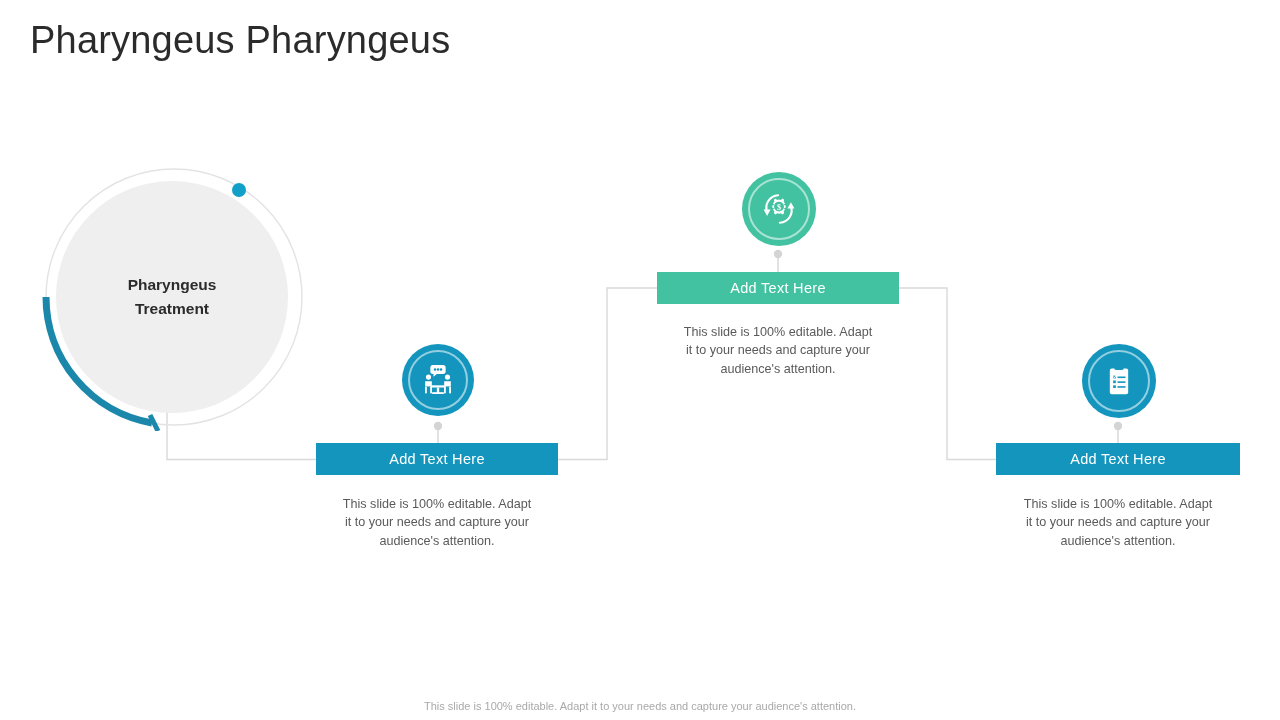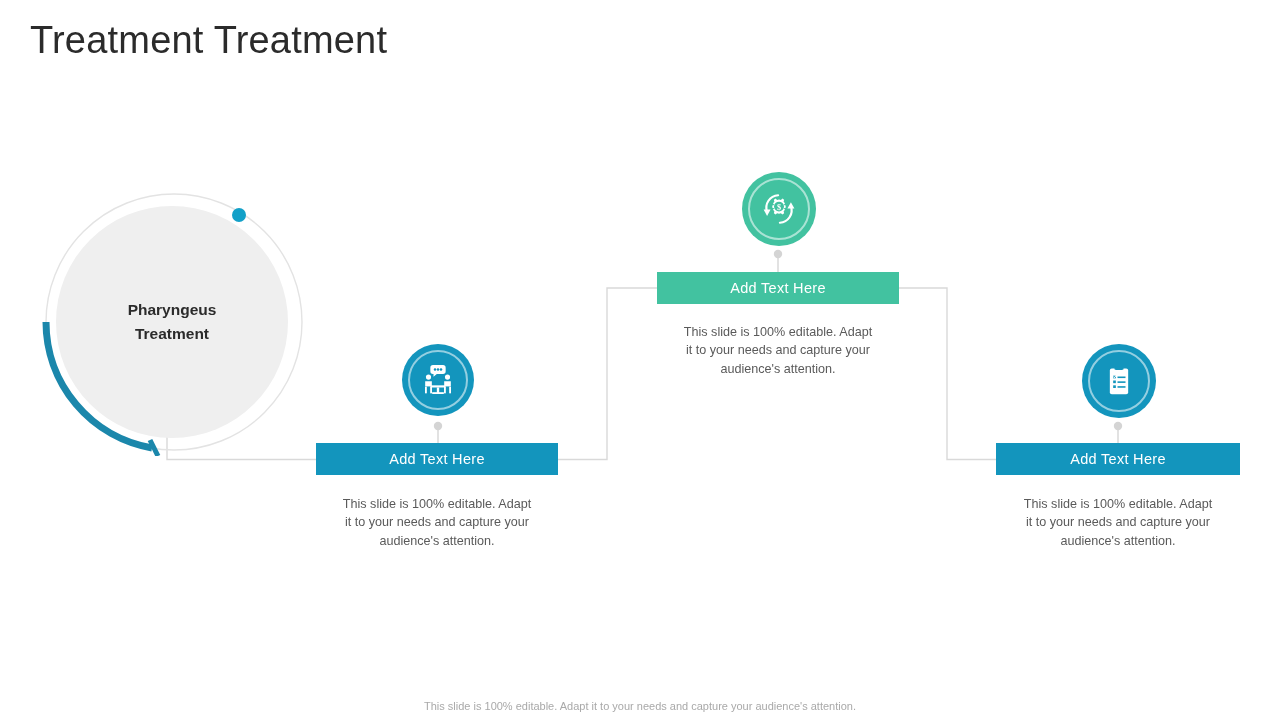--- a/index.html
+++ b/index.html
@@ -14,21 +14,21 @@
   .page-title{
     position:absolute;left:30px;top:18px;
     font-size:38px;font-weight:400;color:#2b2b2b;
     letter-spacing:.2px;line-height:1.2;white-space:nowrap;
   }
 
   
   .connectors{position:absolute;left:0;top:0;width:1280px;height:720px;}
 
   
-  .hub{position:absolute;left:40px;top:188px;width:268px;height:268px;}
+  .hub{position:absolute;left:40px;top:163px;width:268px;height:268px;}
   .hub-disc{
     position:absolute;left:16px;top:18px;width:232px;height:232px;
     border-radius:50%;background:#efefef;
   }
   .hub-label{
     position:absolute;left:16px;top:18px;width:232px;height:232px;
     display:flex;flex-direction:column;align-items:center;justify-content:center;
     font-size:15.5px;font-weight:bold;color:#2b2b2b;line-height:1.55;text-align:center;
   }
 
@@ -70,21 +70,21 @@
   .footer-note{
     position:absolute;left:0;top:700px;width:1280px;text-align:center;
     font-size:11px;color:#a9a9a9;
   }
 </style>
 </head>
 <body>
 
 <div class="slide">
 
-  <div class="page-title">Treatment Treatment</div>
+  <div class="page-title">Pharyngeus Pharyngeus</div>
 
   <svg class="connectors" viewBox="0 0 1280 720" xmlns="http://www.w3.org/2000/svg">
     <g stroke="#d9d9d9" stroke-width="1.4" fill="none">
 
       <path d="M167,408 L167,459.5 L316,459.5"></path>
 
       <path d="M558,459.5 L607,459.5 L607,288 L657,288"></path>
 
       <path d="M899,288 L947,288 L947,459.5 L996,459.5"></path>
     </g>

